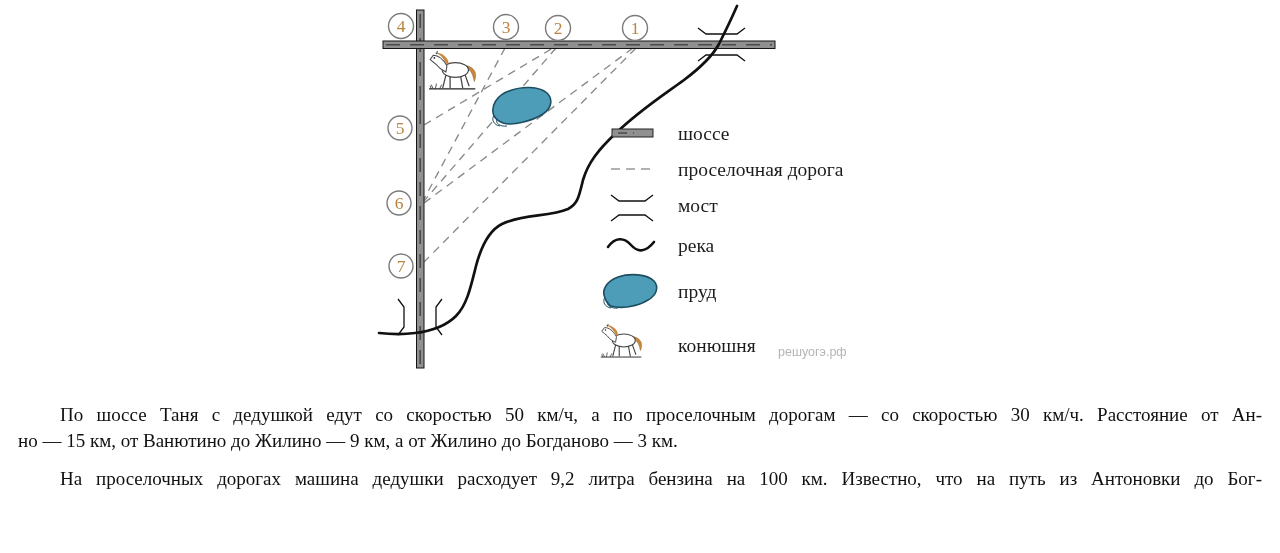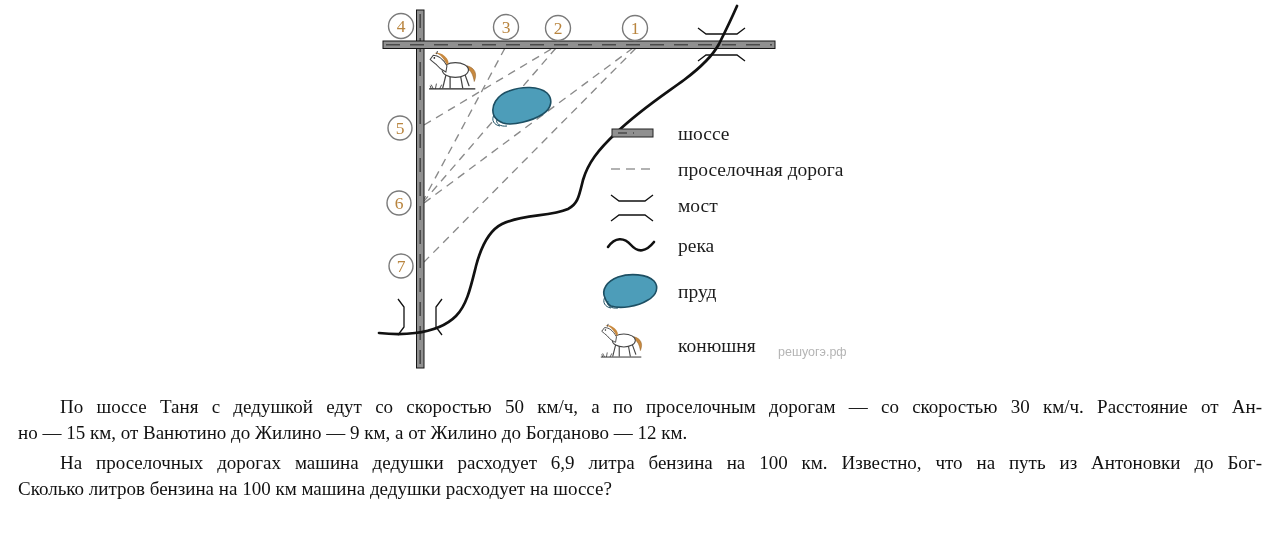--- a/index.html
+++ b/index.html
@@ -1,20 +1,20 @@
 <!DOCTYPE html>
 <html lang="ru"><head>
 <meta charset="utf-8">
 <style>
   html,body{margin:0;padding:0;background:#fff;}
   body{width:1280px;height:553px;overflow:hidden;font-family:"Liberation Serif",serif;color:#111;}
   .map{position:relative;width:1280px;height:374px;}
   .map svg{display:block;}
   .text-block{padding:16px 18px 0 18px;}
-  .para{margin:4px 0 3px 0;}
+  .para{margin:12px 0 3px 0;}
   .jline{font-size:19px;line-height:26px;text-align:justify;text-align-last:justify;white-space:nowrap;}
   .jline.last{text-align-last:left;white-space:normal;}
   .jline.indent{text-indent:42px;}
   svg text.legend-label{font-family:"Liberation Serif",serif;font-size:19.5px;fill:#1c1c1c;}
   svg text.point-num{font-family:"Liberation Serif",serif;font-size:17.5px;fill:#b9853f;}
   svg text.wm{font-family:"Liberation Sans",sans-serif;font-size:12.5px;fill:#b5b5b5;}
 </style>
 </head>
 <body>
 
@@ -130,19 +130,18 @@
     </g>
   </g>
 
   <text class="wm" x="778" y="356">решуогэ.рф</text>
 </svg>
 </div>
 
 <div class="text-block">
   <div class="para">
     <div class="jline indent">По шоссе Таня с дедушкой едут со скоростью 50 км/ч, а по проселочным дорогам — со скоростью 30 км/ч. Расстояние от Ан-</div>
-    <div class="jline last">но — 15 км, от Ванютино до Жилино — 9 км, а от Жилино до Богданово — 12 км.</div>
+    <div class="jline last">но — 15 км, от Ванютино до Жилино — 9 км, а от Жилино до Богданово — 3 км.</div>
   </div>
   <div class="para">
-    <div class="jline indent">На проселочных дорогах машина дедушки расходует 6,9 литра бензина на 100 км. Известно, что на путь из Антоновки до Бог-</div>
-    <div class="jline last">Сколько литров бензина на 100 км машина дедушки расходует на шоссе?</div>
+    <div class="jline indent">На проселочных дорогах машина дедушки расходует 9,2 литра бензина на 100 км. Известно, что на путь из Антоновки до Бог-</div>
   </div>
 </div>
 
 </body></html>

